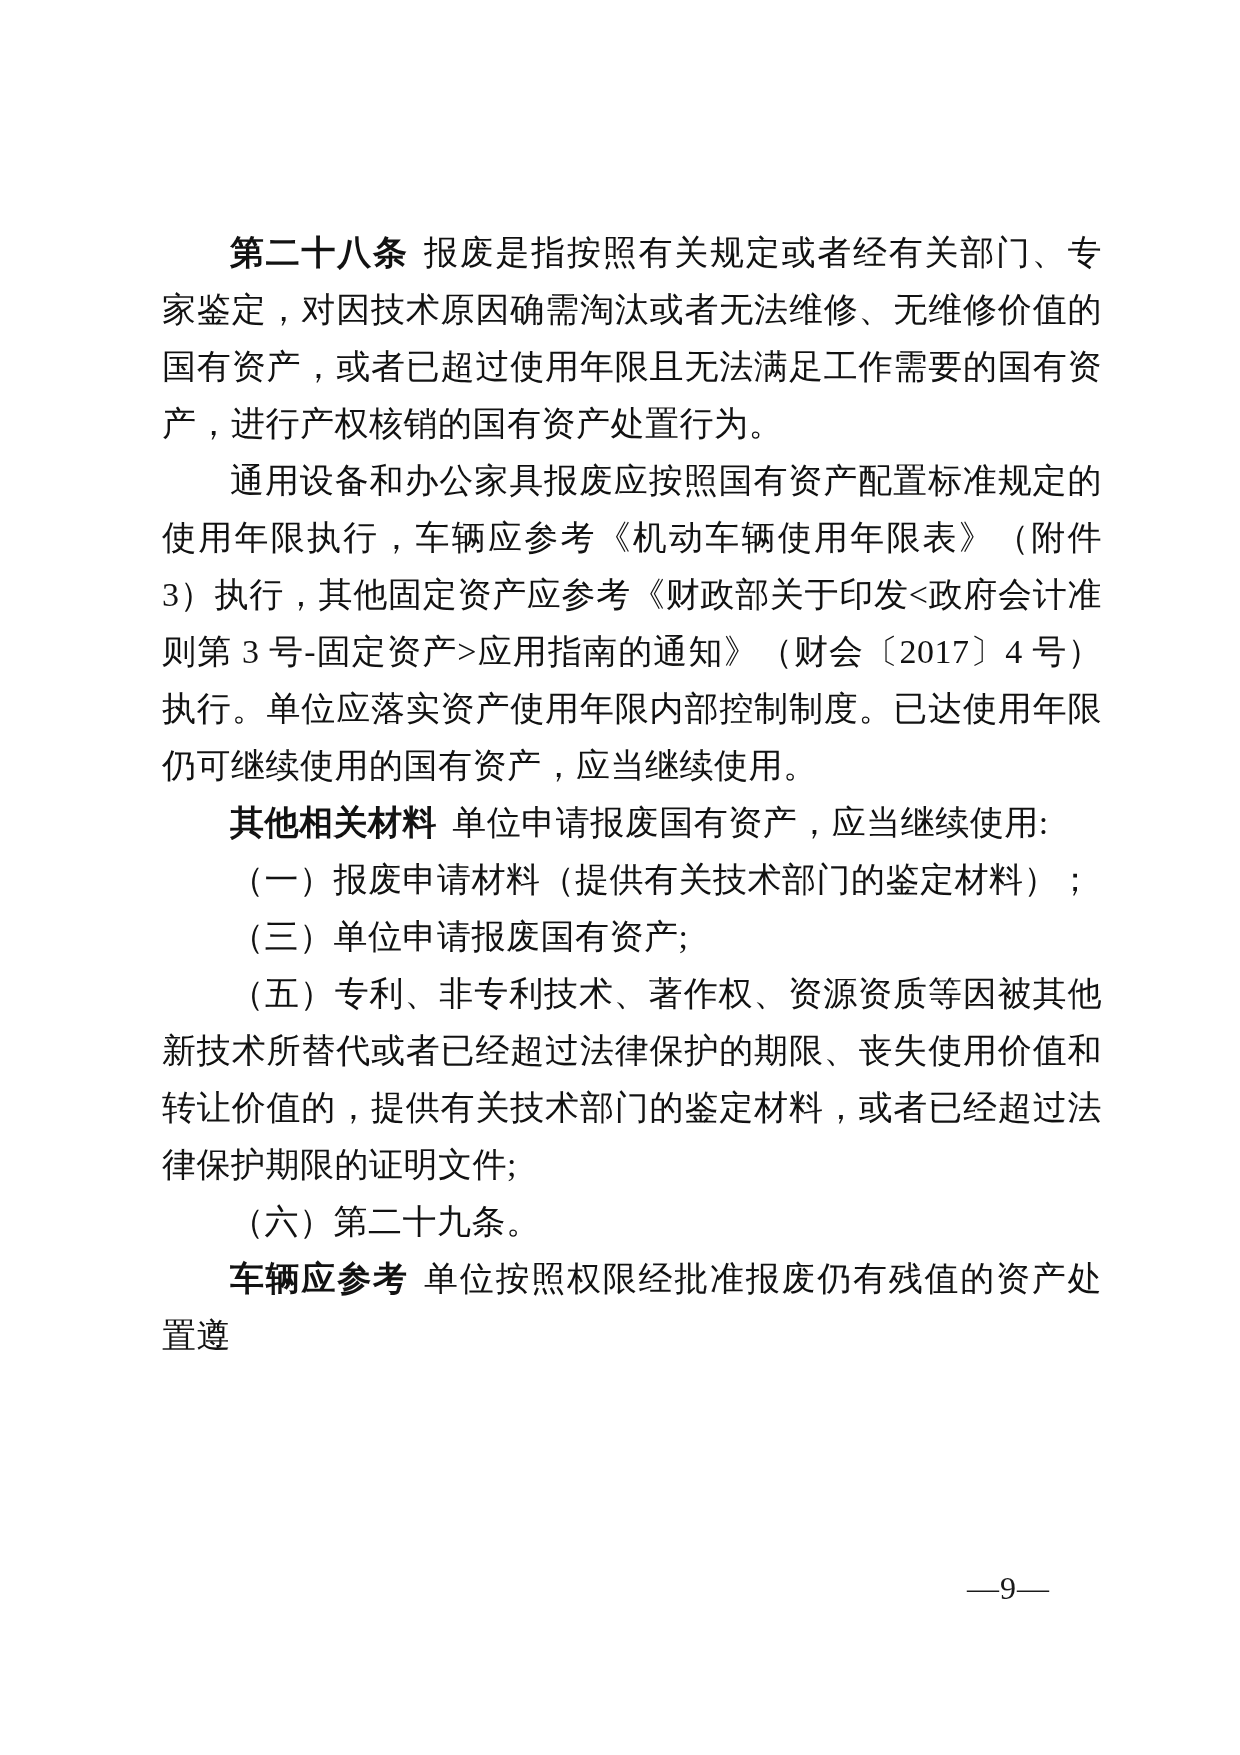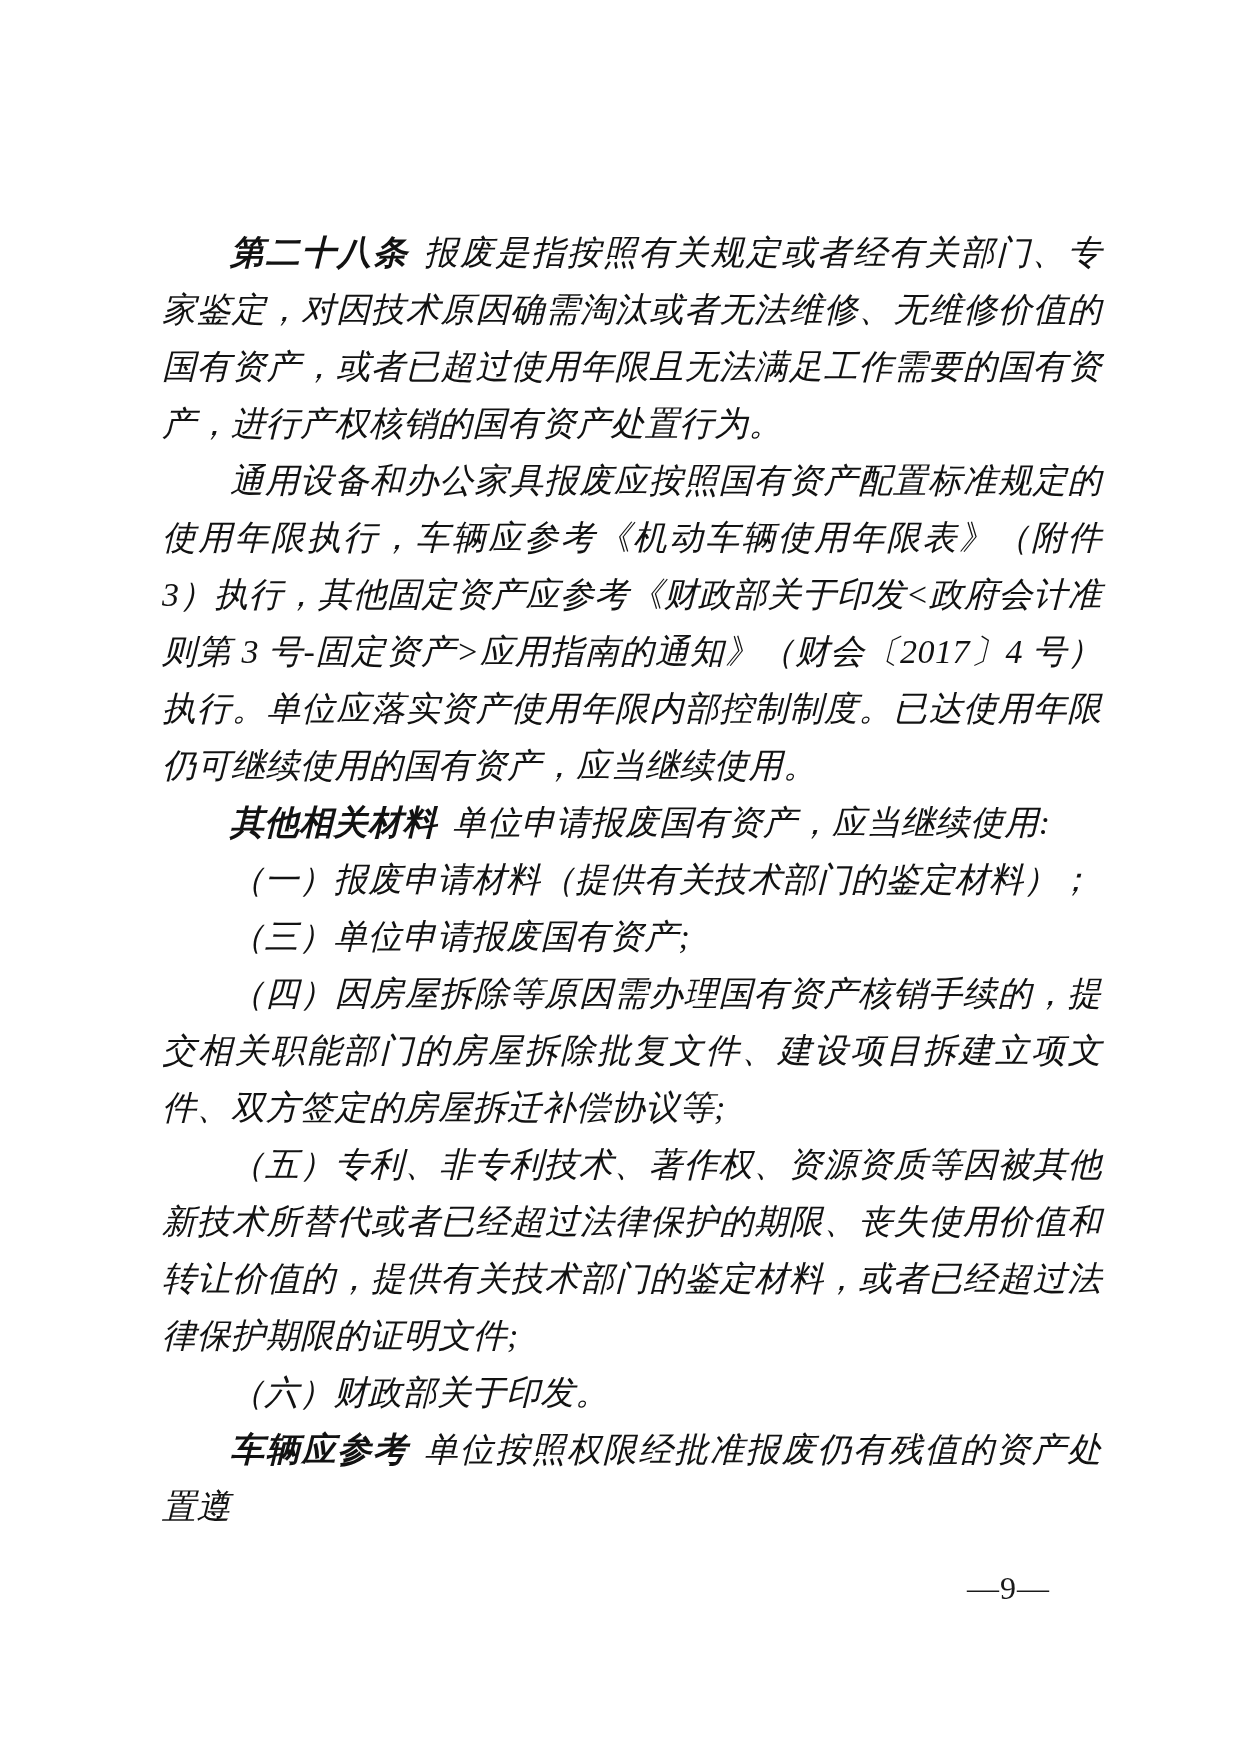--- a/index.html
+++ b/index.html
@@ -18,21 +18,20 @@
   }
   .text-block {
     position: absolute;
     left: 162px;
     top: 224px;
     width: 940px;
     font-size: 34px;
     line-height: 57px;
     text-align: justify;
     letter-spacing: 0.5px;
-    font-style: italic;
   }
   .para {
     margin: 0;
     padding: 0;
     text-indent: 2em;
   }
   .para-lead {
     font-weight: 700;
   }
   .para-lead:not(:empty) {
@@ -51,19 +50,18 @@
 </head>
 <body>
 
 <div class="page">
   <main class="text-block">
     <p class="para"><span class="para-lead">第二十八条</span><span>报废是指按照有关规定或者经有关部门、专家鉴定，对因技术原因确需淘汰或者无法维修、无维修价值的国有资产，或者已超过使用年限且无法满足工作需要的国有资产，进行产权核销的国有资产处置行为。</span></p>
     <p class="para"><span class="para-lead"></span><span>通用设备和办公家具报废应按照国有资产配置标准规定的使用年限执行，车辆应参考《机动车辆使用年限表》（附件 3）执行，其他固定资产应参考《财政部关于印发&lt;政府会计准则第 3 号-固定资产&gt;应用指南的通知》（财会〔2017〕4 号）执行。单位应落实资产使用年限内部控制制度。已达使用年限仍可继续使用的国有资产，应当继续使用。</span></p>
     <p class="para"><span class="para-lead">其他相关材料</span><span>单位申请报废国有资产，应当继续使用:</span></p>
     <p class="para"><span class="para-lead"></span><span>（一）报废申请材料（提供有关技术部门的鉴定材料）；</span></p>
     <p class="para"><span class="para-lead"></span><span>（三）单位申请报废国有资产;</span></p>
-    <p class="para"><span class="para-lead"></span><span>（四）因房屋拆除等原因需办理国有资产核销手续的，提交相关职能部门的房屋拆除批复文件、建设项目拆建立项文件、双方签定的房屋拆迁补偿协议等;</span></p>
     <p class="para"><span class="para-lead"></span><span>（五）专利、非专利技术、著作权、资源资质等因被其他新技术所替代或者已经超过法律保护的期限、丧失使用价值和转让价值的，提供有关技术部门的鉴定材料，或者已经超过法律保护期限的证明文件;</span></p>
-    <p class="para"><span class="para-lead"></span><span>（六）财政部关于印发。</span></p>
+    <p class="para"><span class="para-lead"></span><span>（六）第二十九条。</span></p>
     <p class="para"><span class="para-lead">车辆应参考</span><span>单位按照权限经批准报废仍有残值的资产处置遵</span></p>
   </main>
   <div class="page-number"><span>—9—</span></div>
 </div>
 
 </body></html>

